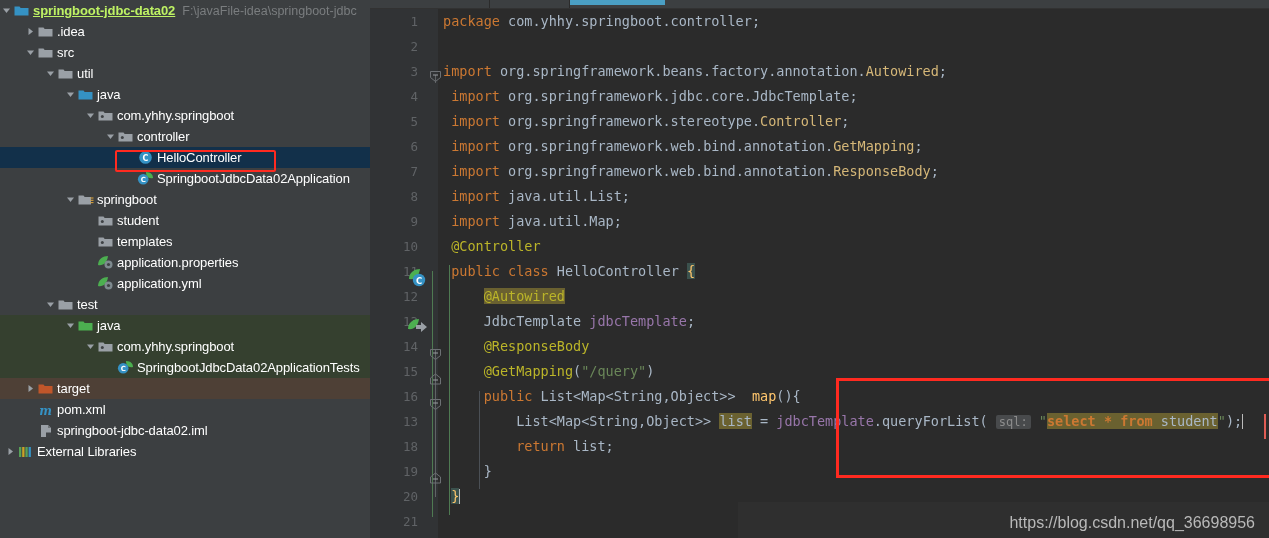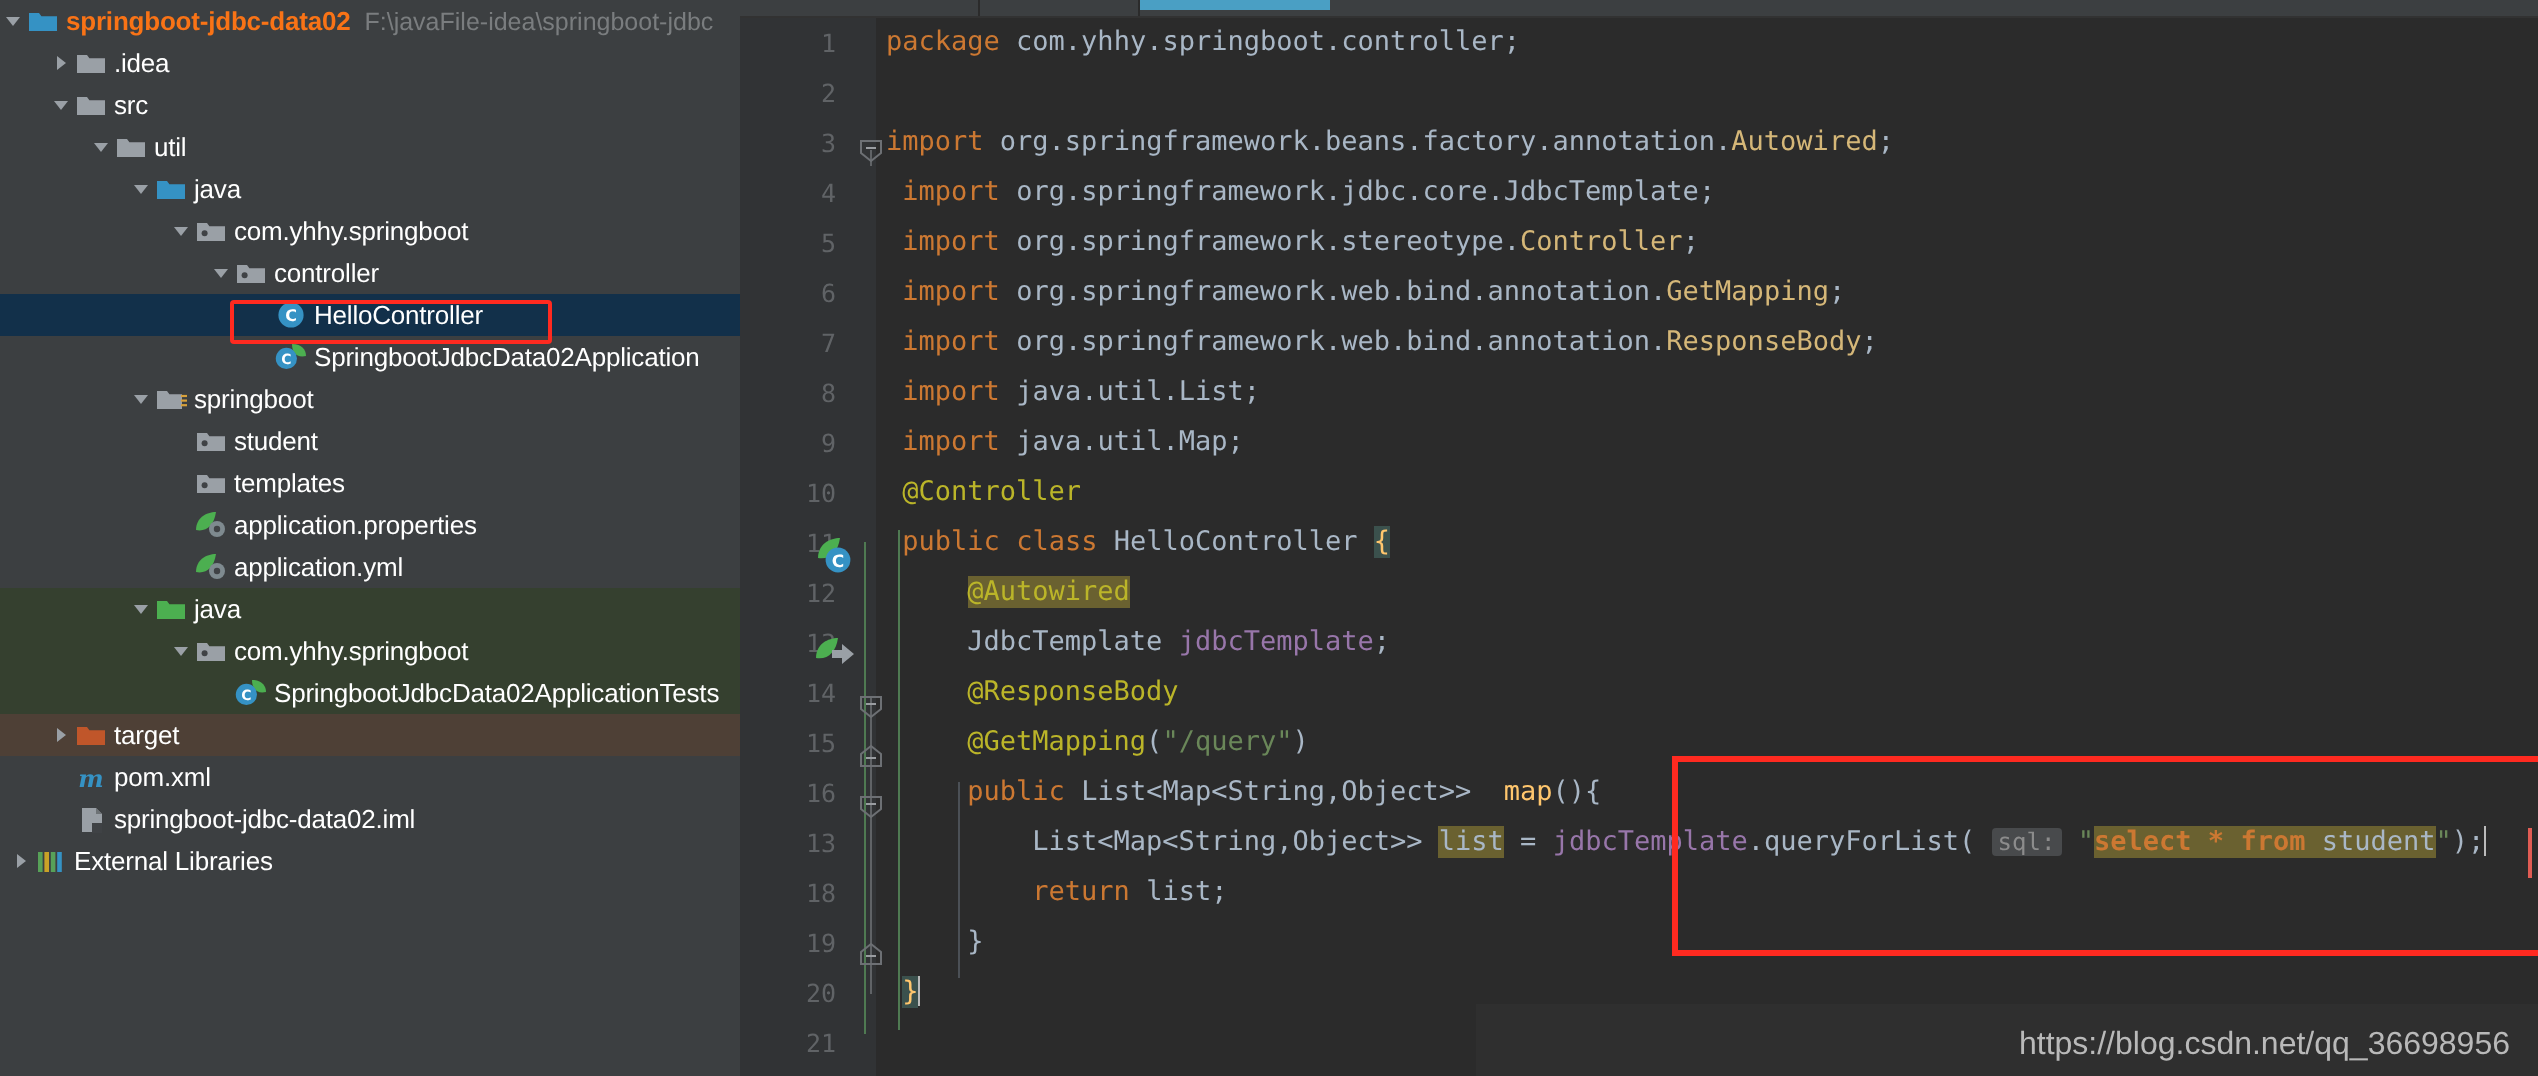--- a/index.html
+++ b/index.html
@@ -35,21 +35,21 @@
   .arrow {
     width:13px; flex:0 0 13px; display:flex;
     align-items:center; justify-content:center;
   }
   .arrow svg { display:block; }
   .ico {
     width:17px; flex:0 0 17px; display:flex;
     align-items:center; justify-content:center; margin-right:3px;
   }
   .lbl { color:#ffffff; font-size:13px; letter-spacing:-0.1px; }
-  .lbl.bold { font-weight:bold; color:#f97316; }
+  .lbl.bold { font-weight:bold; color:#bef264;text-decoration:underline; }
   .path { color:#7a7d7f; font-size:12.5px; margin-left:7px; }
 
   
   #hello-annot {
     position:absolute; left:115px; top:150px;
     width:161px; height:22px;
     border:2px solid #ff2a20; border-radius:2px;
     pointer-events:none; z-index:5;
   }
 
@@ -339,20 +339,34 @@
           <span class="indent" style="width: 84px;"></span>
           <span class="arrow"></span>
           <span class="ico">
             <svg width="17" height="15" viewBox="0 0 17 15">
               <path d="M1 10 C1 4,6 1,11 1 C10 8,6 11,1 10 Z" fill="#4caf50"></path>
               <circle cx="11.5" cy="9.5" r="4" fill="#7e8a8f"></circle>
               <circle cx="11.5" cy="9.5" r="1.6" fill="#3f4245"></circle>
             </svg>
           </span>
           <span class="lbl">application.yml</span>
+        </div>
+        <div class="row">
+          <span class="indent" style="width: 44px;"></span>
+          <span class="arrow">
+            <svg width="9" height="9" viewBox="0 0 9 9">
+              <path d="M1 2.5 L8 2.5 L4.5 7 Z" fill="#9aa0a6"></path>
+            </svg>
+          </span>
+          <span class="ico">
+            <svg width="15" height="13" viewBox="0 0 15 13">
+              <path d="M0.5 2.5 h5 l1.2 1.6 h7.8 v7.4 h-14 z" fill="#9aa0a6"></path>
+            </svg>
+          </span>
+          <span class="lbl">test</span>
         </div>
         <div class="row testroot">
           <span class="indent" style="width: 64px;"></span>
           <span class="arrow">
             <svg width="9" height="9" viewBox="0 0 9 9">
               <path d="M1 2.5 L8 2.5 L4.5 7 Z" fill="#9aa0a6"></path>
             </svg>
           </span>
           <span class="ico">
             <svg width="15" height="13" viewBox="0 0 15 13">

